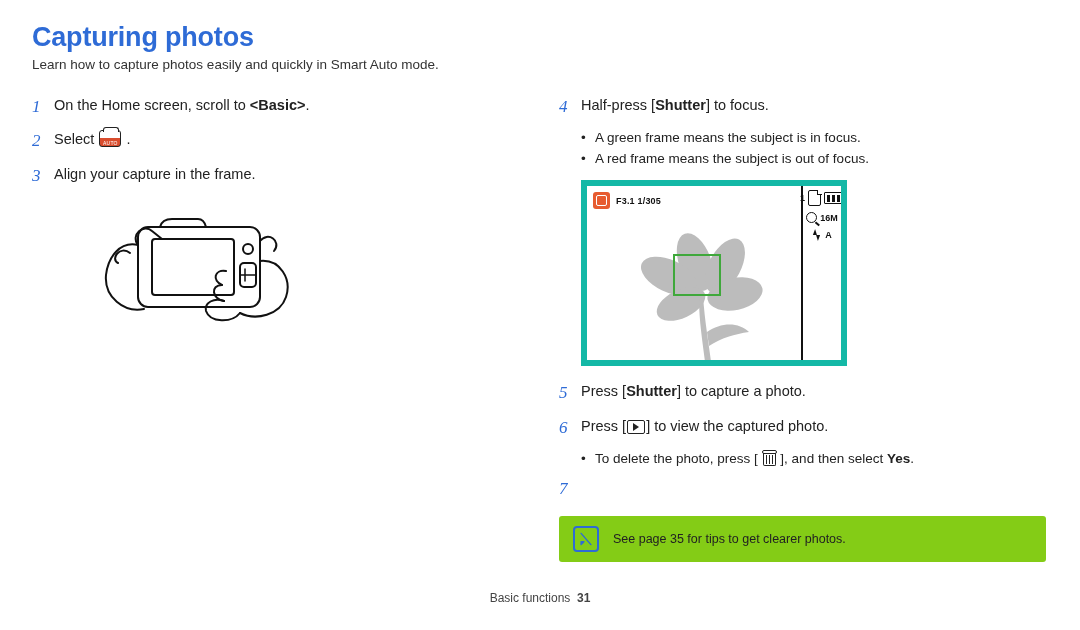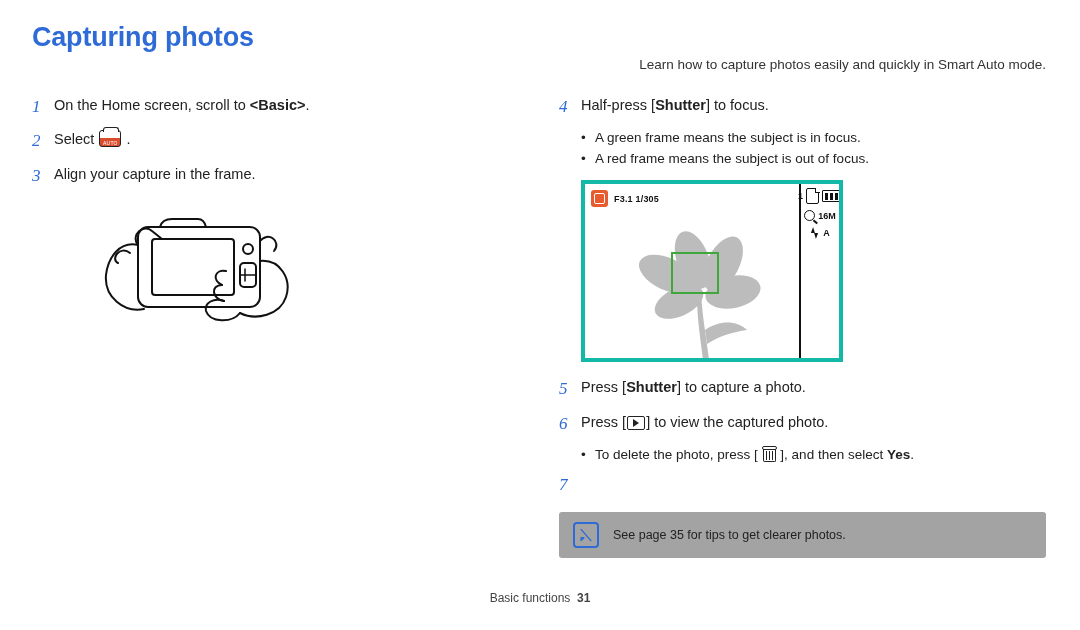--- a/index.html
+++ b/index.html
@@ -20,21 +20,20 @@
     color: #2e6bd6;
     font-size: 27px;
     font-weight: 700;
     margin: 0 0 4px 0;
     letter-spacing: -0.2px;
   }
   .intro {
     font-size: 13.5px;
     margin: 0 0 18px 0;
     color: #333;
-    text-align: right;
   }
   .columns {
     display: flex;
     gap: 40px;
   }
   .col {
     flex: 1 1 0;
   }
   .step {
     display: flex;
@@ -139,21 +138,21 @@
   
   .camera-illus {
     margin: 16px 0 0 58px;
   }
   .camera-illus svg { width: 210px; height: 140px; }
 
   
   .viewfinder {
     width: 254px;
     height: 174px;
-    border: 4px solid #14b8a6;
+    border: 6px solid #14b8a6;
     margin: 10px 0 14px 22px;
     position: relative;
     background: #fff;
     overflow: hidden;
   }
   .vf-sidebar {
     position: absolute;
     right: 0; top: 0; bottom: 0;
     width: 38px;
     border-left: 2px solid #111;
@@ -207,21 +206,21 @@
   .batt-icon::after{content:"";position:absolute;inset:1.5px;background:repeating-linear-gradient(to right,#111 0 3px,transparent 3px 5px);}
   .mag-icon{width:9px;height:9px;border:1.5px solid #111;border-radius:50%;position:relative;}
   .mag-icon::after{content:"";position:absolute;width:5px;height:1.5px;background:#111;right:-4px;bottom:-2px;transform:rotate(40deg);}
   .flash-icon{width:10px;height:12px;position:relative;}
   .flash-icon::before{content:"";position:absolute;left:2px;top:0;border-left:4px solid #111;border-top:6px solid transparent;border-bottom:0 solid transparent;transform:skewX(-20deg);}
   .flash-icon::after{content:"";position:absolute;left:3px;bottom:0;border-right:4px solid #111;border-bottom:6px solid transparent;border-top:0 solid transparent;transform:skewX(-20deg);}
 
   .sidebar-row{display:flex;align-items:center;gap:3px;}
 
   .tip-box {
-    background: #a3a3a3;
+    background: #84cc16;
     border-radius: 3px;
     padding: 10px 14px;
     margin: 14px 0 0 0;
     display: flex;
     align-items: center;
     gap: 14px;
     font-size: 12.5px;
   }
   .tip-icon {
     width: 22px; height: 22px;

